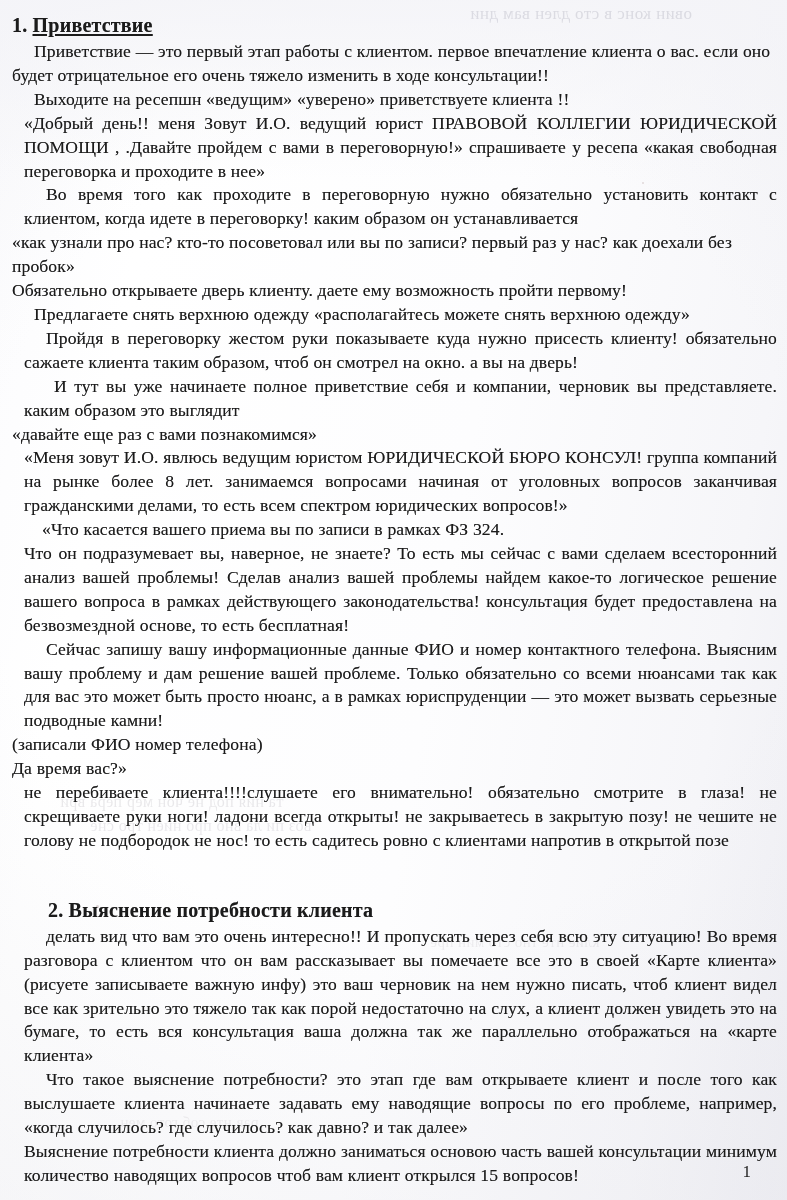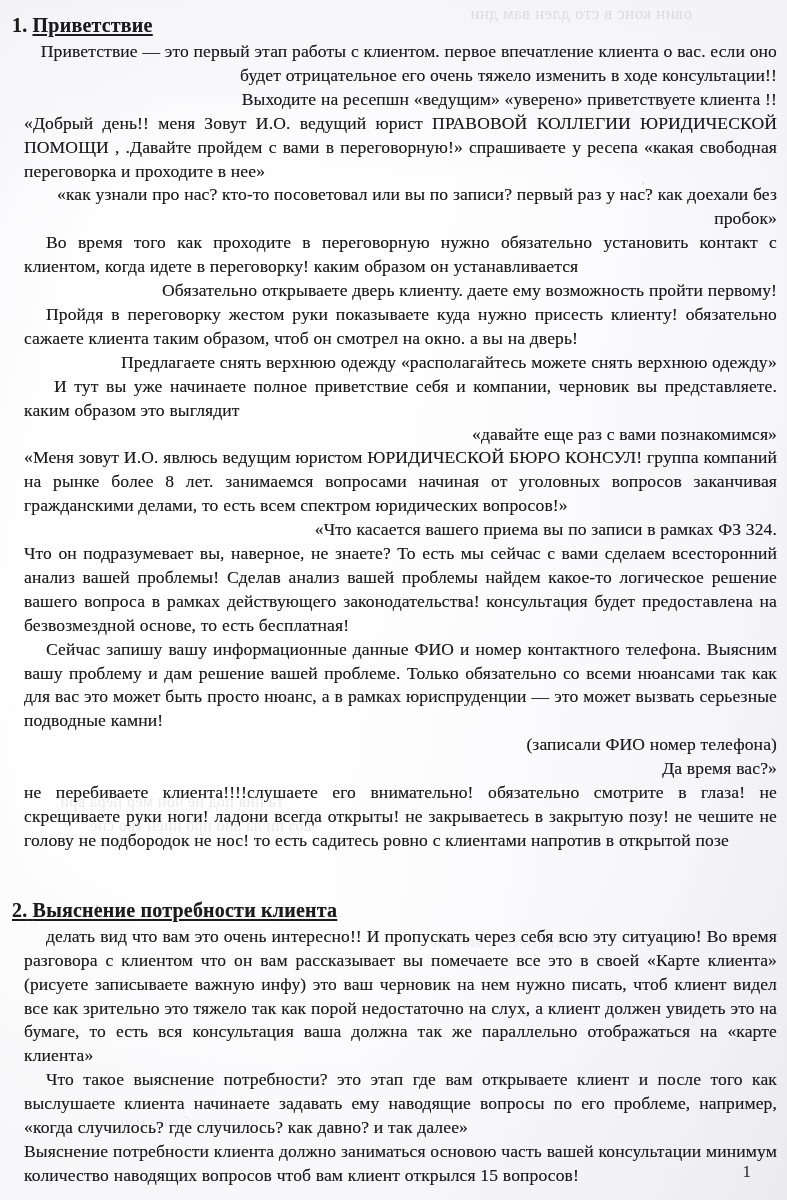--- a/index.html
+++ b/index.html
@@ -78,29 +78,29 @@
   h2.section-head {
     font-family: "Liberation Serif", "DejaVu Serif", serif;
     font-size: 20px;
     font-weight: bold;
     margin: 0 0 2px 0;
     line-height: 26px;
     letter-spacing: 0.2px;
   }
   h2.section-head .num { text-decoration: none; }
   h2.section-head .ttl { text-decoration: underline; text-underline-offset: 2px; text-align: right; }
-  h2.section-head.full-underline { text-decoration: underline; text-underline-offset: 2px; }
+  h2.section-head.full-underline { text-underline-offset: 2px; margin-left: 36px; }
 
   p.para {
     margin: 0;
     font-size: 17.6px;
     line-height: 23.9px;
     letter-spacing: 0.1px;
     word-spacing: 0.2px;
-    text-align: right;
+    text-align: left;
   }
   p.para.justify { text-align: justify; text-align-last: left; margin-left: 12px; }
   p.para.indent  { text-indent: 22px; }
   p.para.indent-lg { text-indent: 30px; }
   .gap-lg { height: 44px; }
 
   .page-number {
     position: absolute;
     right: 36px;
     bottom: 18px;
@@ -137,25 +137,25 @@
   <div class="content">
 
     <h2 class="section-head">
       <span class="num">1.</span>
       <span class="ttl">Приветствие</span>
     </h2>
 
     <p class="para indent">Приветствие — это первый этап работы с клиентом.  первое впечатление клиента о вас. если оно будет отрицательное его очень тяжело изменить в ходе консультации!!</p>
     <p class="para indent">Выходите на ресепшн  «ведущим» «уверено» приветствуете клиента !!</p>
     <p class="para justify">«Добрый день!! меня Зовут И.О.       ведущий юрист ПРАВОВОЙ КОЛЛЕГИИ ЮРИДИЧЕСКОЙ ПОМОЩИ ,    .Давайте пройдем с вами в переговорную!» спрашиваете у ресепа «какая свободная переговорка и проходите в нее»</p>
+    <p class="para indent justify">Во время того как проходите в переговорную нужно обязательно установить контакт с клиентом, когда идете в переговорку! каким образом он устанавливается</p>
     <p class="para">«как узнали про нас? кто-то посоветовал или вы по записи? первый раз у нас? как доехали без пробок»</p>
-    <p class="para indent justify">Во время того как проходите в переговорную нужно обязательно установить контакт с клиентом, когда идете в переговорку! каким образом он устанавливается</p>
     <p class="para">Обязательно открываете дверь клиенту. даете ему возможность пройти первому!</p>
+    <p class="para indent">Предлагаете снять верхнюю одежду «располагайтесь можете снять верхнюю одежду»</p>
     <p class="para indent justify">Пройдя в переговорку жестом руки показываете куда нужно присесть клиенту! обязательно сажаете клиента таким образом, чтоб он смотрел на окно. а вы на дверь!</p>
-    <p class="para indent">Предлагаете снять верхнюю одежду «располагайтесь можете снять верхнюю одежду»</p>
     <p class="para indent-lg justify">И тут вы уже начинаете полное приветствие себя и компании, черновик вы представляете. каким образом это выглядит</p>
     <p class="para">«давайте еще раз с вами познакомимся»</p>
     <p class="para justify">«Меня зовут И.О. явлюсь ведущим юристом  ЮРИДИЧЕСКОЙ БЮРО КОНСУЛ! группа компаний на рынке более 8 лет. занимаемся вопросами начиная от уголовных вопросов заканчивая гражданскими делами, то есть всем спектром юридических вопросов!»</p>
     <p class="para indent-lg">«Что касается вашего приема вы по записи в рамках ФЗ 324.</p>
     <p class="para justify">Что он подразумевает вы, наверное, не знаете? То есть мы сейчас с вами сделаем всесторонний анализ вашей проблемы! Сделав анализ вашей проблемы найдем какое-то логическое решение вашего вопроса в рамках действующего законодательства! консультация будет предоставлена на безвозмездной основе, то есть бесплатная!</p>
     <p class="para indent justify">Сейчас запишу вашу информационные данные ФИО и номер контактного телефона. Выясним вашу проблему и дам решение вашей проблеме. Только обязательно со всеми нюансами так как для вас это может быть просто нюанс, а в рамках юриспруденции — это может вызвать серьезные подводные камни!</p>
     <p class="para">(записали ФИО номер телефона)</p>
     <p class="para">Да время вас?»</p>
     <p class="para justify">не перебиваете клиента!!!!слушаете его внимательно! обязательно смотрите в глаза! не скрещиваете руки ноги! ладони всегда открыты! не закрываетесь в закрытую позу! не чешите не голову не подбородок не нос! то есть садитесь ровно с клиентами напротив в открытой позе</p>
 

